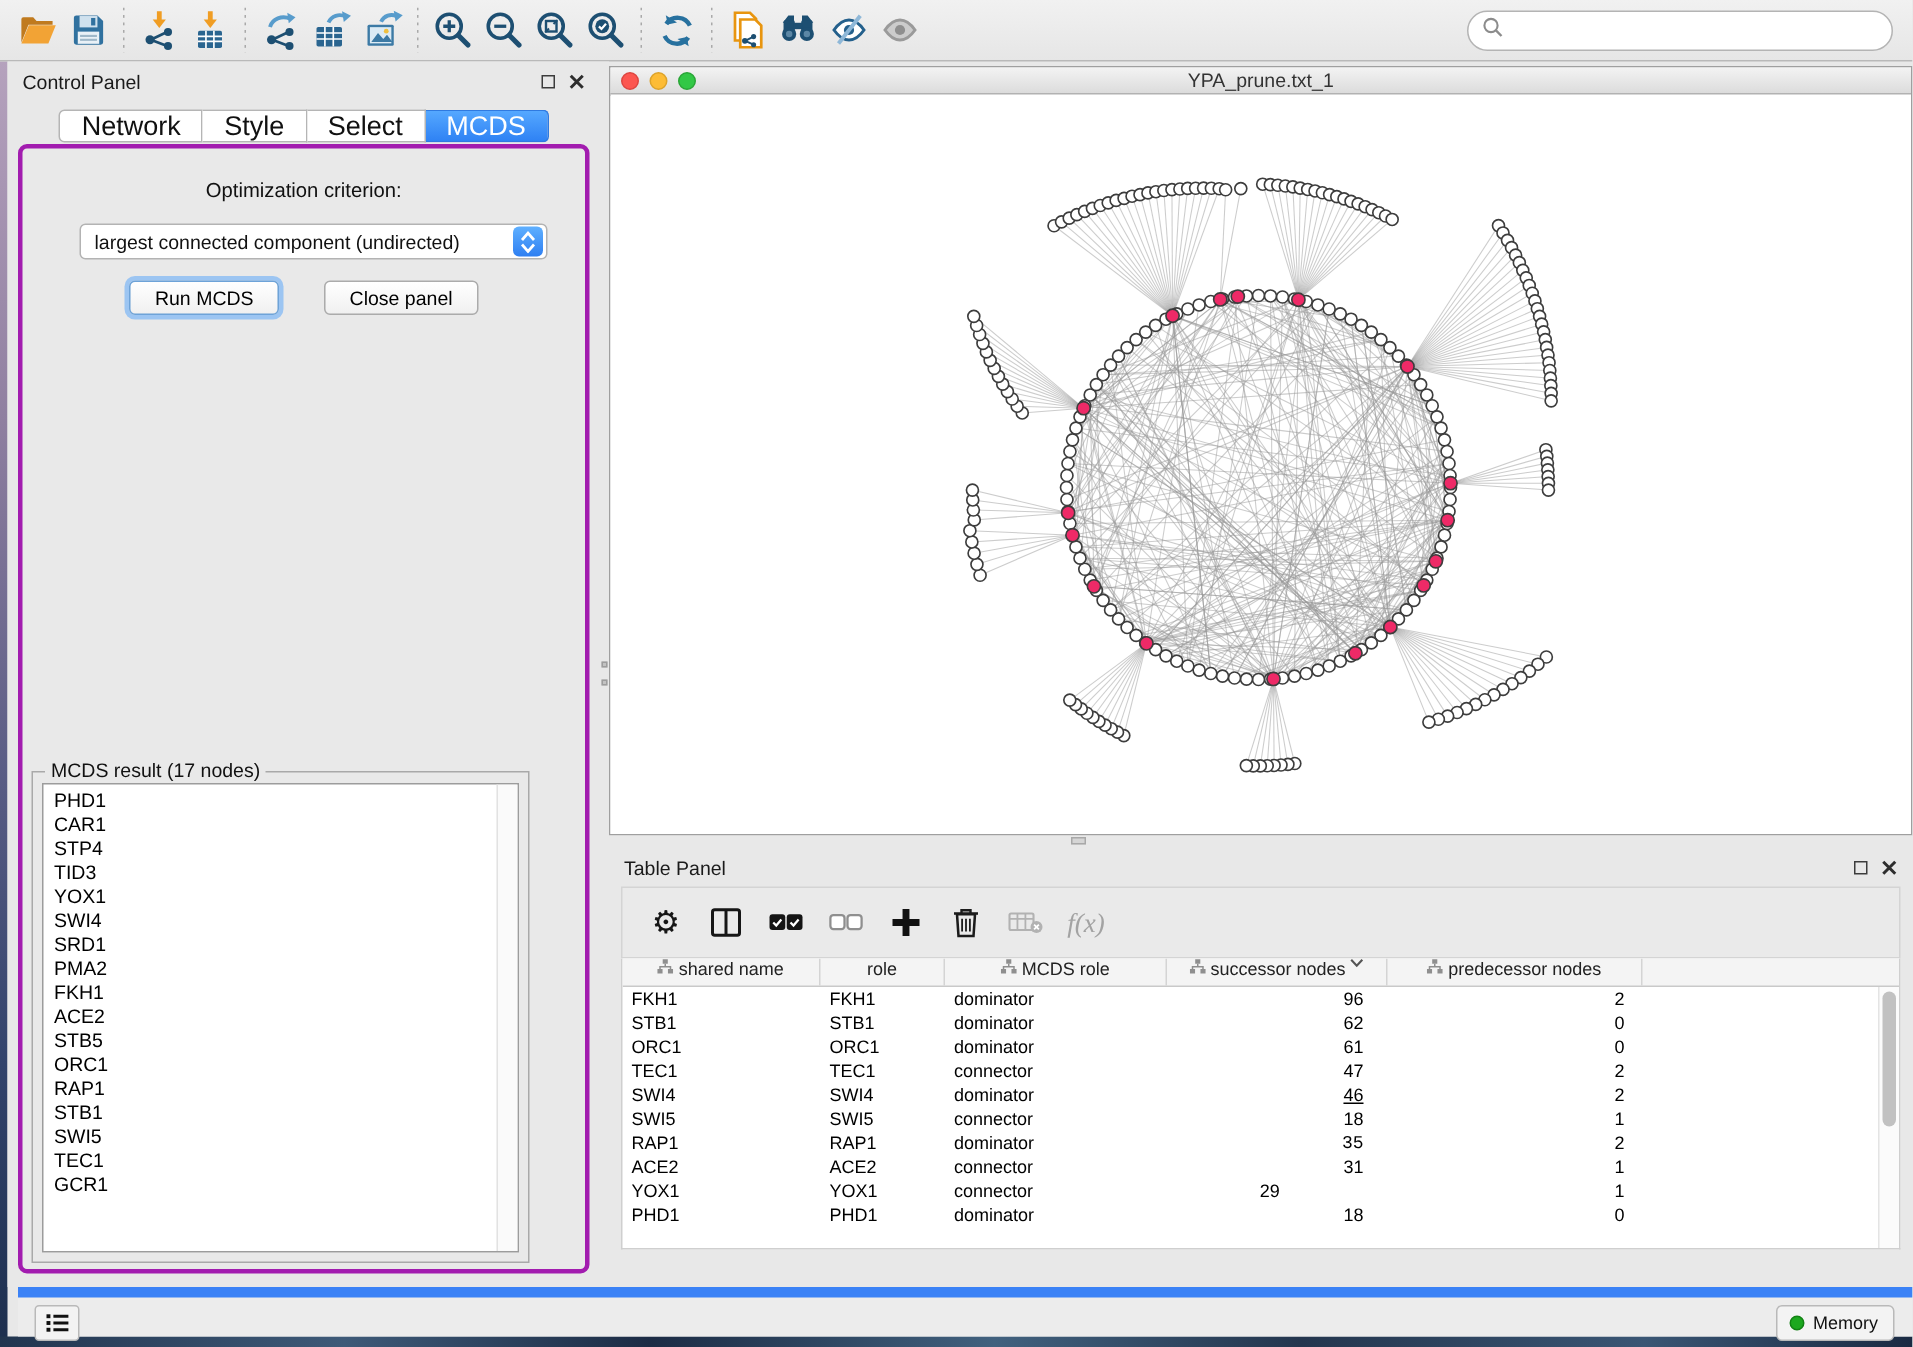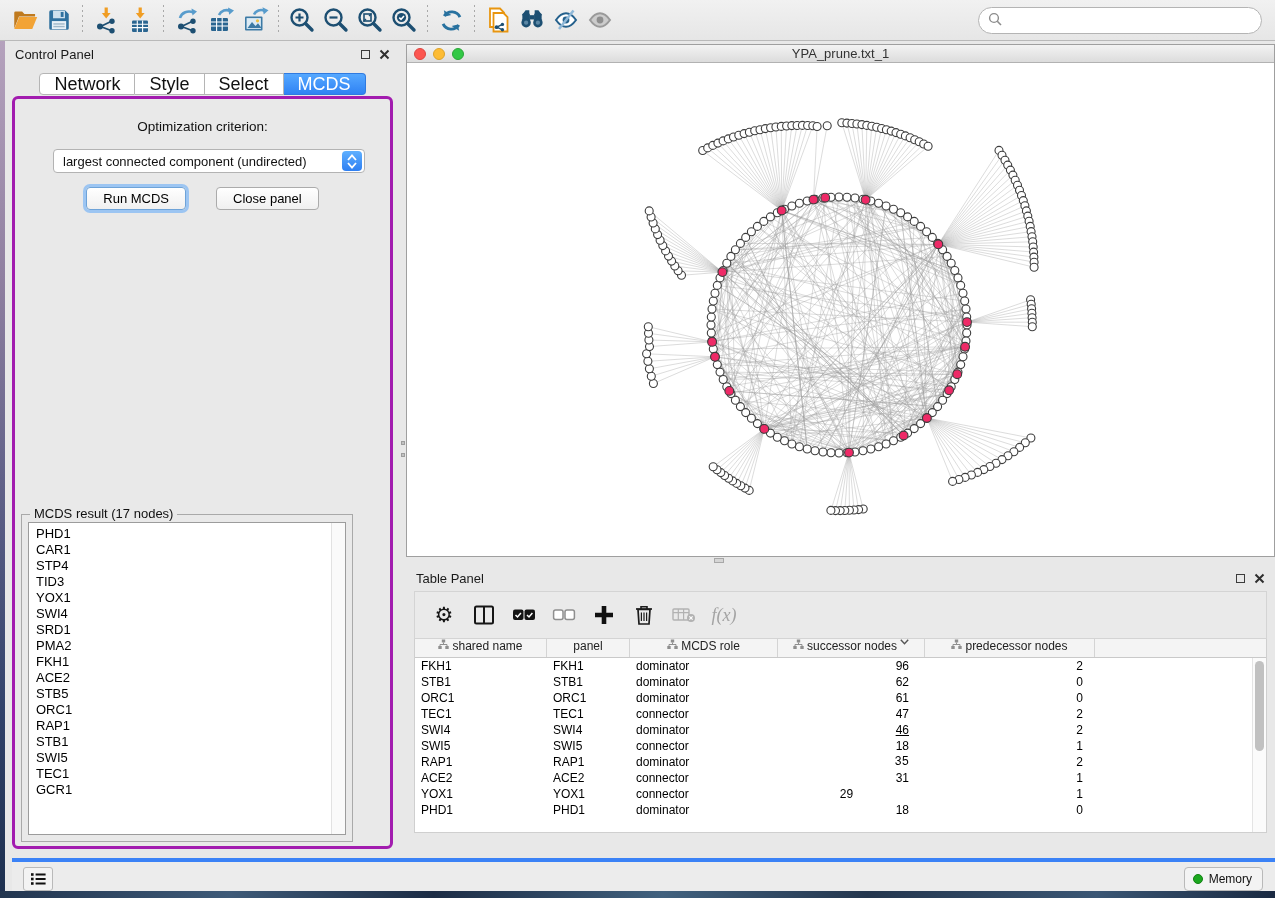--- a/index.html
+++ b/index.html
@@ -107,21 +107,21 @@
 
   .btabs { position:absolute; left:0; right:0; top:270px; display:flex; justify-content:center; }
   .btab { height:21px; padding:0 13px; background:#fff; border:1px solid #b5b5b5; border-left:none;
     font-size:13px; display:flex; align-items:center; color:#111; cursor:pointer; }
   .btab:first-child { border-left:1px solid #b5b5b5; border-radius:4px 0 0 4px; }
   .btab:last-child { border-radius:0 4px 4px 0; }
   .btab.active { background:linear-gradient(180deg,#55a8ff,#2f82f4); border-color:#2f7ae0; color:#fff; }
 
   
   .statusbar { position:absolute; left:12px; right:0; top:858px; height:33px; background:#ececec;
-    border-top:4px solid #3b82f6; }
+    border-top:7px solid #3b82f6; }
   .sb-list-btn { position:absolute; left:11px; top:5px; width:30px; height:24px; background:#f3f3f3;
     border:1px solid #b9b9b9; border-radius:3px; display:flex; align-items:center; justify-content:center; cursor:pointer; }
   .memory-btn { position:absolute; right:12px; top:5px; height:24px; padding:0 10px 0 8px;
     background:#f3f3f3; border:1px solid #b9b9b9; border-radius:4px;
     display:flex; align-items:center; gap:6px; font-size:12px; color:#111; cursor:pointer; }
   .mem-dot { width:10px; height:10px; border-radius:50%; background:#1ca81f; border:1px solid #128214; }
 </style>
 </head>
 <body>
 
@@ -1150,21 +1150,21 @@
             <g fill="#8f8f8f">
               <rect x="3.8" y="0.5" width="3.4" height="3"></rect>
               <rect x="0.3" y="7" width="3.4" height="3"></rect>
               <rect x="7.3" y="7" width="3.4" height="3"></rect>
             </g>
             <path d="M5.5 3.5v2M2 7V5.5h7V7" fill="none" stroke="#8f8f8f"></path>
           </svg>
           <span>shared name</span>
         </div>
         <div class="th" style="width: 83px;">
-          <span>panel</span>
+          <span>role</span>
         </div>
         <div class="th" style="width: 148px;">
           <svg width="11" height="11" viewBox="0 0 11 11">
             <g fill="#8f8f8f">
               <rect x="3.8" y="0.5" width="3.4" height="3"></rect>
               <rect x="0.3" y="7" width="3.4" height="3"></rect>
               <rect x="7.3" y="7" width="3.4" height="3"></rect>
             </g>
             <path d="M5.5 3.5v2M2 7V5.5h7V7" fill="none" stroke="#8f8f8f"></path>
           </svg>

